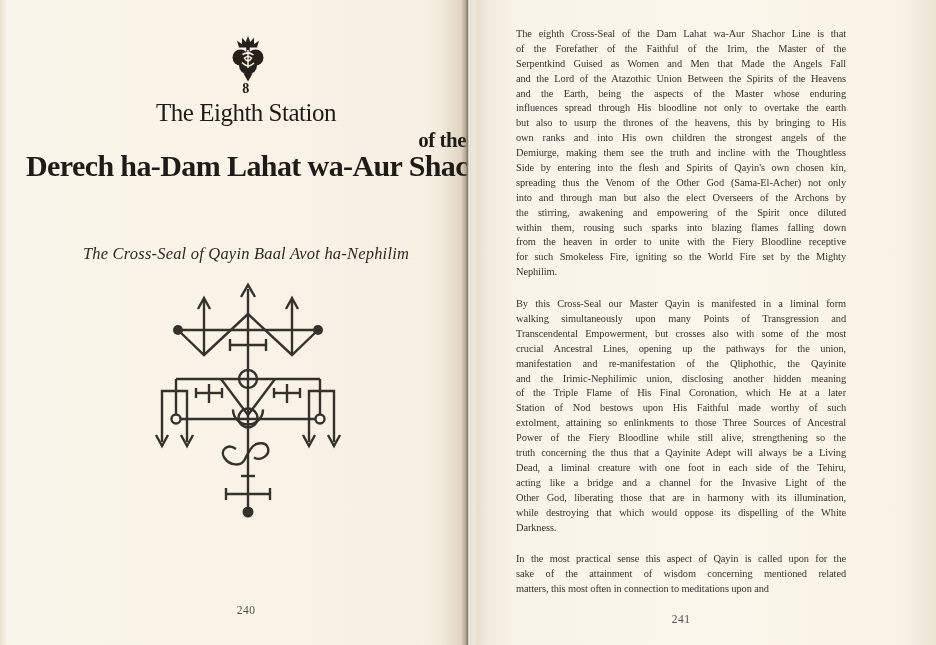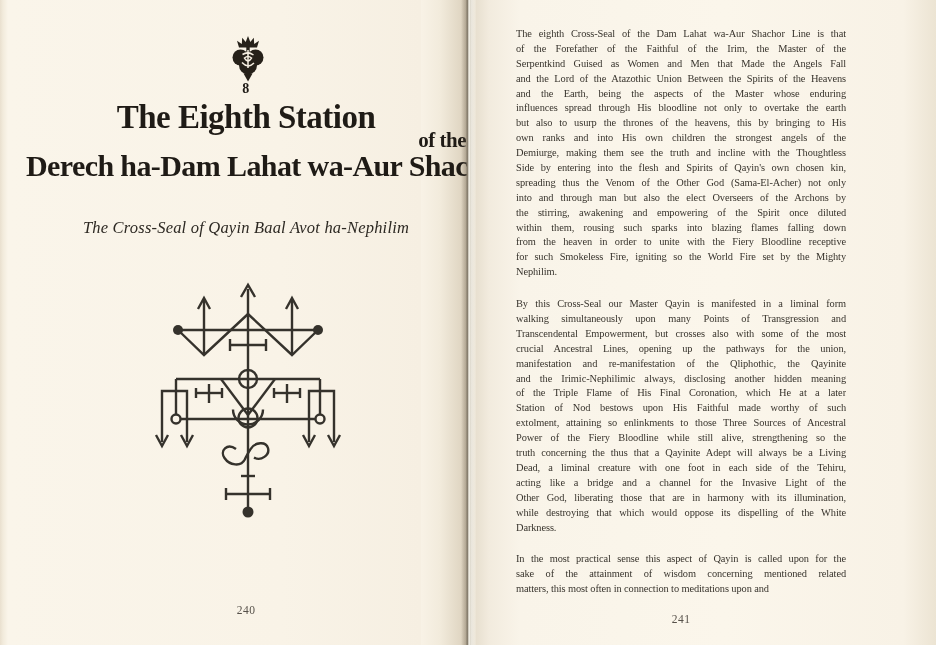--- a/index.html
+++ b/index.html
@@ -20,24 +20,24 @@
     background:linear-gradient(90deg,#968c7b 0%,#fffdf6 0.7%,#e8e0d0 1.8%,
       #f2ebde 4.5%,#f9f4e9 11%,#fbf6eb 55%,#f8f2e6 93%,#ece4d3 100%);
   }
   .spine {
     position:absolute; left:461px; top:0; width:14px; height:645px; pointer-events:none;
     background:linear-gradient(90deg,rgba(125,114,97,0) 0%,rgba(125,114,97,0.25) 32%,
       #837a6a 46%,#fdfbf2 58%,rgba(150,140,120,0.22) 72%,rgba(150,140,120,0) 100%);
   }
   .lp-center { position:absolute; left:26px; width:440px; text-align:center; color:#1f1b16; }
   .chap-num { top:81px; font-size:14px; font-weight:bold; letter-spacing:0.5px; }
-  .title-1 { top:99px;  font-size:33px; font-weight:bold; letter-spacing:-0.5px; }
+  .title-1 { top:99px;  font-size:25px; font-weight:normal; letter-spacing:-0.5px; }
   .title-2 { top:128px; font-size:21px; font-weight:bold; letter-spacing:-0.5px;text-align:right; }
   .title-3 { top:149px; font-size:30px; font-weight:bold; letter-spacing:-0.6px; white-space:nowrap; }
-  .subtitle { top:218px; font-size:16.5px; font-style:italic; color:#2d2923; letter-spacing:0.2px; }
+  .subtitle { top:244px; font-size:16.5px; font-style:italic; color:#2d2923; letter-spacing:0.2px; }
   .pagenum { font-size:11.5px; color:#56514a; letter-spacing:0.5px; }
   .pagenum-left { top:604px; }
   .pagenum-right { position:absolute; left:48px; width:330px; top:613px; text-align:center; }
   .ornament { position:absolute; left:230px; top:36px; }
   .sigil { position:absolute; left:148px; top:281px; }
   .text-col { position:absolute; left:48px; top:27px; width:330px; }
   .para { margin:0 0 17px 0; }
   .tline {
     font-size:10.4px; line-height:14.9px; height:14.9px; overflow:hidden;
     letter-spacing:-0.1px; color:#38342d;
@@ -171,21 +171,21 @@
           <div class="tline">from the heaven in order to unite with the Fiery Bloodline receptive</div>
           <div class="tline">for such Smokeless Fire, igniting so the World Fire set by the Mighty</div>
           <div class="tline last">Nephilim.</div>
         </div>
         <div class="para">
           <div class="tline">By this Cross-Seal our Master Qayin is manifested in a liminal form</div>
           <div class="tline">walking simultaneously upon many Points of Transgression and</div>
           <div class="tline">Transcendental Empowerment, but crosses also with some of the most</div>
           <div class="tline">crucial Ancestral Lines, opening up the pathways for the union,</div>
           <div class="tline">manifestation and re-manifestation of the Qliphothic, the Qayinite</div>
-          <div class="tline">and the Irimic-Nephilimic always, disclosing another hidden meaning</div>
+          <div class="tline">and the Irimic-Nephilimic union, disclosing another hidden meaning</div>
           <div class="tline">of the Triple Flame of His Final Coronation, which He at a later</div>
           <div class="tline">Station of Nod bestows upon His Faithful made worthy of such</div>
           <div class="tline">extolment, attaining so enlinkments to those Three Sources of Ancestral</div>
           <div class="tline">Power of the Fiery Bloodline while still alive, strengthening so the</div>
           <div class="tline">truth concerning the thus that a Qayinite Adept will always be a Living</div>
           <div class="tline">Dead, a liminal creature with one foot in each side of the Tehiru,</div>
           <div class="tline">acting like a bridge and a channel for the Invasive Light of the</div>
           <div class="tline">Other God, liberating those that are in harmony with its illumination,</div>
           <div class="tline">while destroying that which would oppose its dispelling of the White</div>
           <div class="tline last">Darkness.</div>

